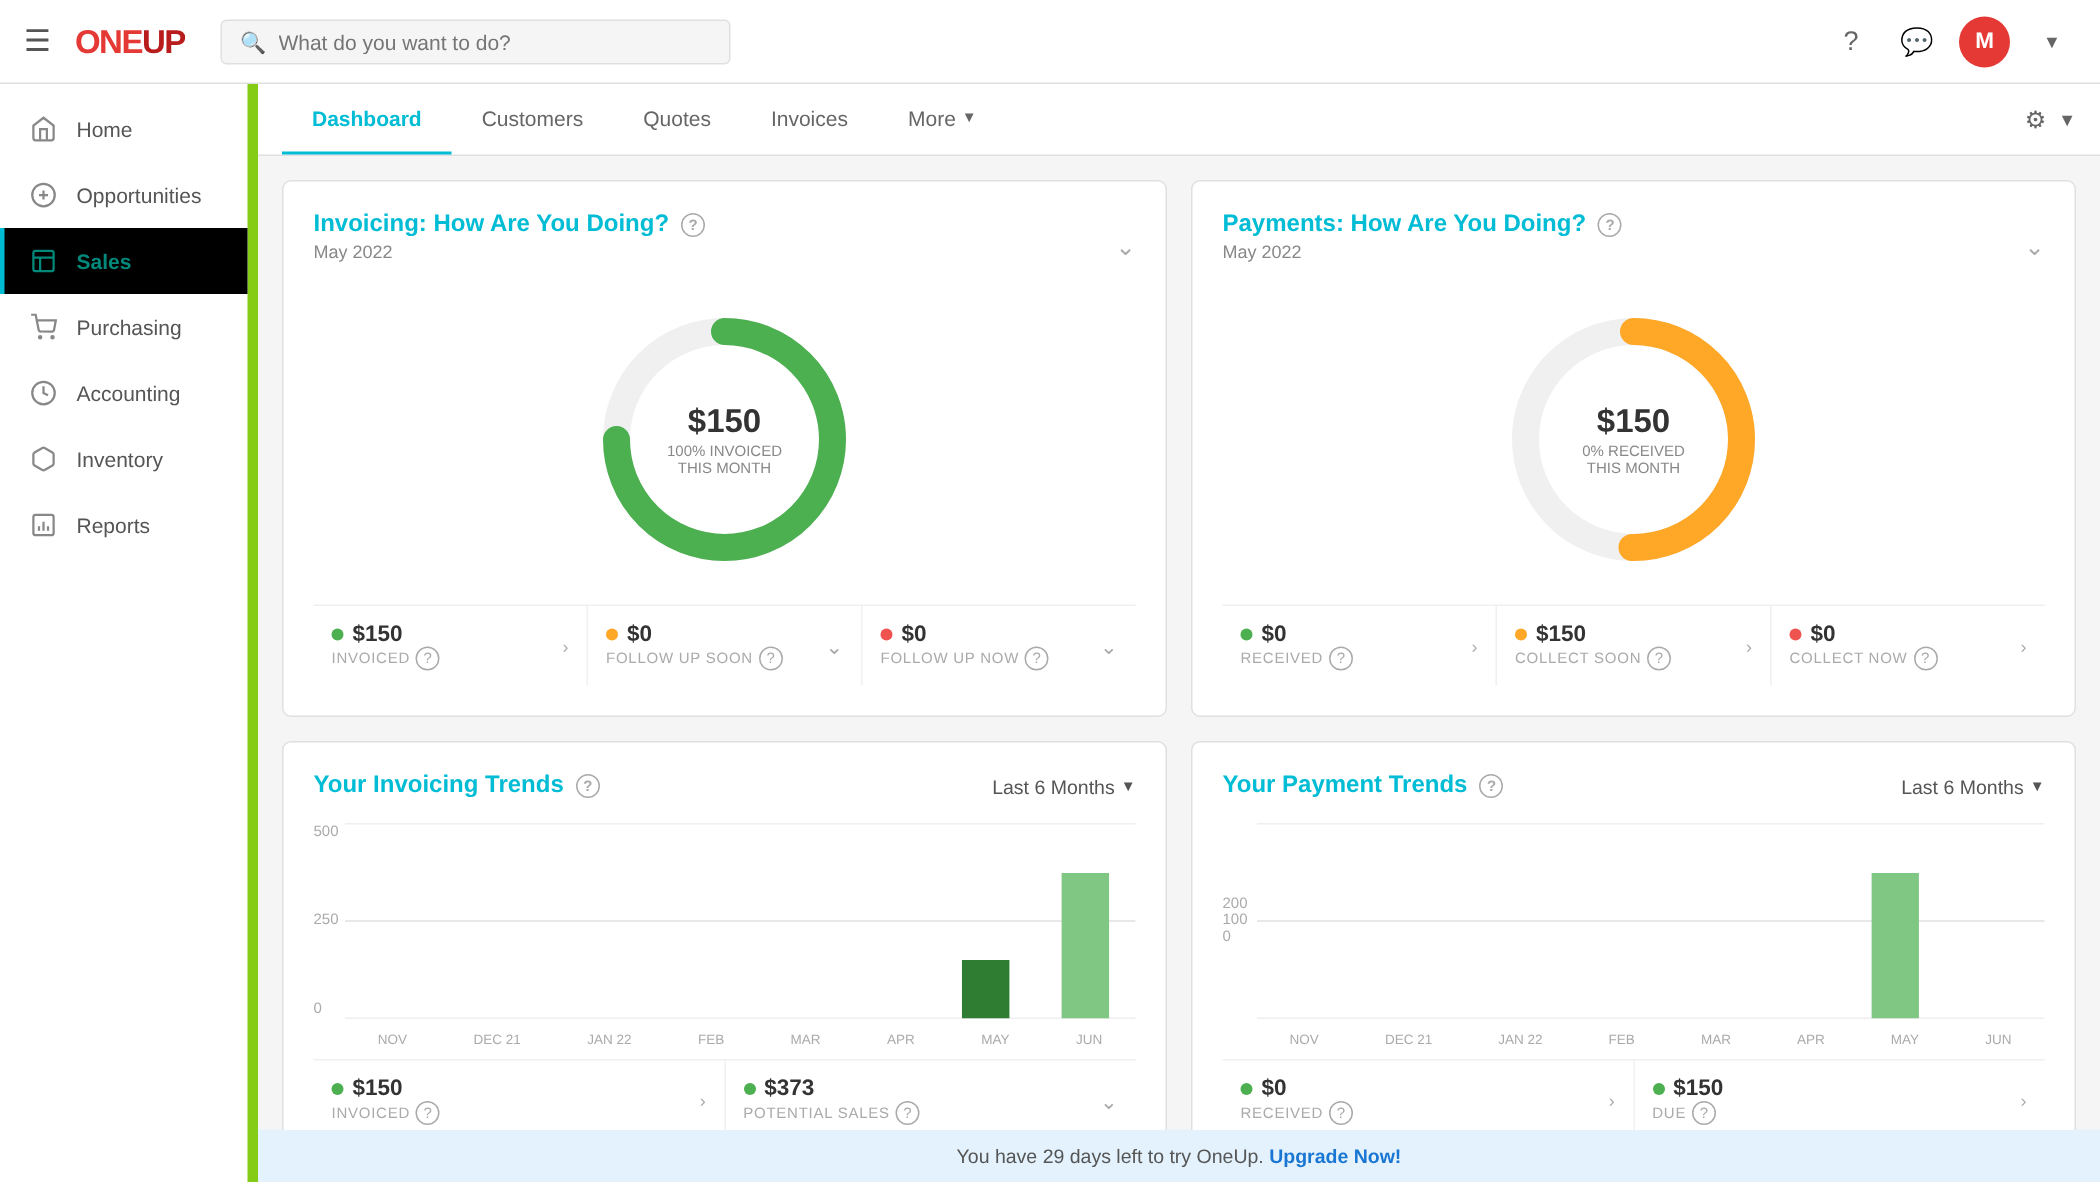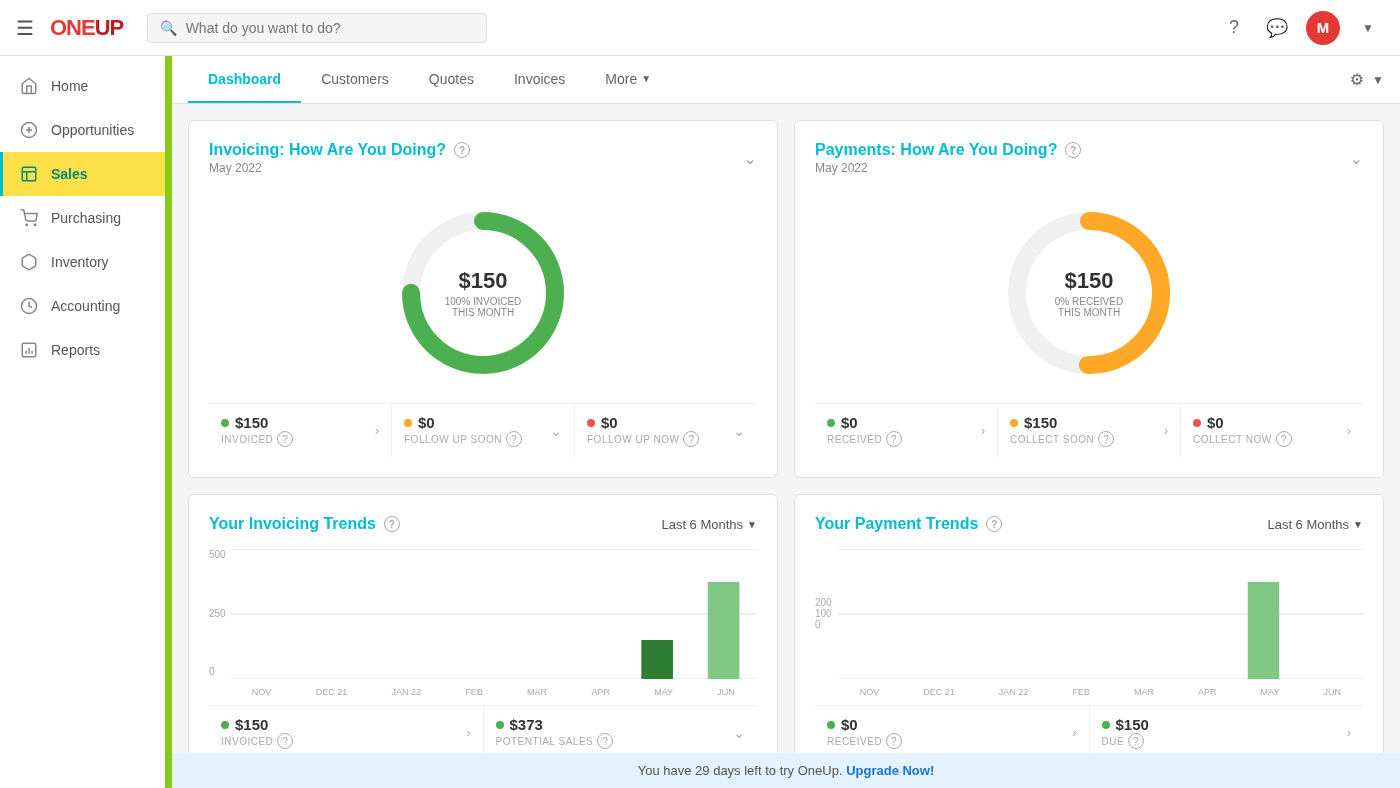--- a/index.html
+++ b/index.html
@@ -15,41 +15,41 @@
     .topbar-actions { display: flex; align-items: center; gap: 12px; }
     .topbar-icon { width: 32px; height: 32px; display: flex; align-items: center; justify-content: center; cursor: pointer; color: #666; font-size: 18px; }
     .avatar { width: 34px; height: 34px; border-radius: 50%; background: #e53935; color: #fff; display: flex; align-items: center; justify-content: center; font-weight: 700; font-size: 15px; cursor: pointer; }
 
     
     .main-layout { display: flex; flex: 1; overflow: hidden; }
 
     
     .sidebar { width: 172px; background: #fff; border-right: 7px solid #84cc16; display: flex; flex-direction: column; padding-top: 8px; flex-shrink: 0; }
     .sidebar-item { display: flex; align-items: center; gap: 12px; padding: 12px 16px; cursor: pointer; color: #555; font-size: 14px; border-left: 3px solid transparent; }
-    .sidebar-item.active { border-left: 3px solid #00bcd4; background: #fde047; color: #00897b; }
+    .sidebar-item.active { border-left: 3px solid #00bcd4; background: #000000; color: #00897b; }
     .sidebar-icon { width: 20px; height: 20px; display: flex; align-items: center; justify-content: center; flex-shrink: 0; }
 
     
     .content-area { flex: 1; display: flex; flex-direction: column; overflow: hidden; }
 
     
     .nav-tabs { display: flex; align-items: center; background: #fff; border-bottom: 1px solid #e0e0e0; padding: 0 16px; height: 48px; flex-shrink: 0; }
     .nav-tab { padding: 14px 20px; font-size: 14px; cursor: pointer; color: #666; border-bottom: 2px solid transparent; white-space: nowrap; }
     .nav-tab.active { color: #00bcd4; border-bottom: 2px solid #00bcd4; font-weight: 600; }
     .nav-tab-more { display: flex; align-items: center; gap: 4px; }
     .settings-area { margin-left: auto; display: flex; align-items: center; gap: 8px; color: #666; font-size: 18px; cursor: pointer; }
 
     
     .dashboard { flex: 1; overflow-y: auto; padding: 16px; display: grid; grid-template-columns: 1fr 1fr; gap: 16px; align-content: start; }
 
     
     .card { background: #fff; border-radius: 6px; border: 1px solid #e0e0e0; padding: 20px; }
     .card-title { font-size: 16px; font-weight: 600; color: #00bcd4; display: flex; align-items: center; gap: 8px; }
     .card-subtitle { font-size: 12px; color: #888; margin-top: 2px; }
-    .card-header { display: flex; justify-content: space-between; align-items: center; margin-bottom: 8px; }
+    .card-header { display: flex; justify-content: space-between; align-items: flex-end; margin-bottom: 8px; }
     .card-header-right { color: #aaa; cursor: pointer; font-size: 16px; }
 
     
     .donut-area { display: flex; justify-content: center; align-items: center; padding: 20px 0; }
 
     .donut-container { position: relative; width: 180px; height: 180px; }
     .donut-container svg { width: 180px; height: 180px; }
     .donut-center { position: absolute; top: 50%; left: 50%; transform: translate(-50%, -50%); text-align: center; }
     .donut-amount { font-size: 22px; font-weight: 700; color: #333; }
     .donut-label { font-size: 10px; color: #888; margin-top: 2px; }
@@ -140,33 +140,33 @@
             <circle cx="9" cy="21" r="1"></circle>
             <circle cx="20" cy="21" r="1"></circle>
             <path d="M1 1h4l2.68 13.39a2 2 0 002 1.61h9.72a2 2 0 002-1.61L23 6H6"></path>
           </svg>
       </span>
       <span>Purchasing</span>
     </div>
     <div class="sidebar-item">
       <span class="sidebar-icon">
         <svg width="18" height="18" viewBox="0 0 24 24" fill="none" stroke="#888" stroke-width="2">
-            <path d="M21 16V8a2 2 0 00-1-1.73l-7-4a2 2 0 00-2 0l-7 4A2 2 0 003 8v8a2 2 0 001 1.73l7 4a2 2 0 002 0l7-4A2 2 0 0021 16z"></path>
-          </svg>
-      </span>
-      <span>Inventory</span>
-    </div>
-    <div class="sidebar-item">
-      <span class="sidebar-icon">
-        <svg width="18" height="18" viewBox="0 0 24 24" fill="none" stroke="#888" stroke-width="2">
             <circle cx="12" cy="12" r="10"></circle>
             <path d="M12 6v6l4 2"></path>
           </svg>
       </span>
       <span>Accounting</span>
+    </div>
+    <div class="sidebar-item">
+      <span class="sidebar-icon">
+        <svg width="18" height="18" viewBox="0 0 24 24" fill="none" stroke="#888" stroke-width="2">
+            <path d="M21 16V8a2 2 0 00-1-1.73l-7-4a2 2 0 00-2 0l-7 4A2 2 0 003 8v8a2 2 0 001 1.73l7 4a2 2 0 002 0l7-4A2 2 0 0021 16z"></path>
+          </svg>
+      </span>
+      <span>Inventory</span>
     </div>
     <div class="sidebar-item">
       <span class="sidebar-icon">
         <svg width="18" height="18" viewBox="0 0 24 24" fill="none" stroke="#888" stroke-width="2">
             <rect x="3" y="3" width="18" height="18" rx="2"></rect>
             <path d="M8 17V13M12 17V9M16 17V13"></path>
           </svg>
       </span>
       <span>Reports</span>
     </div>

